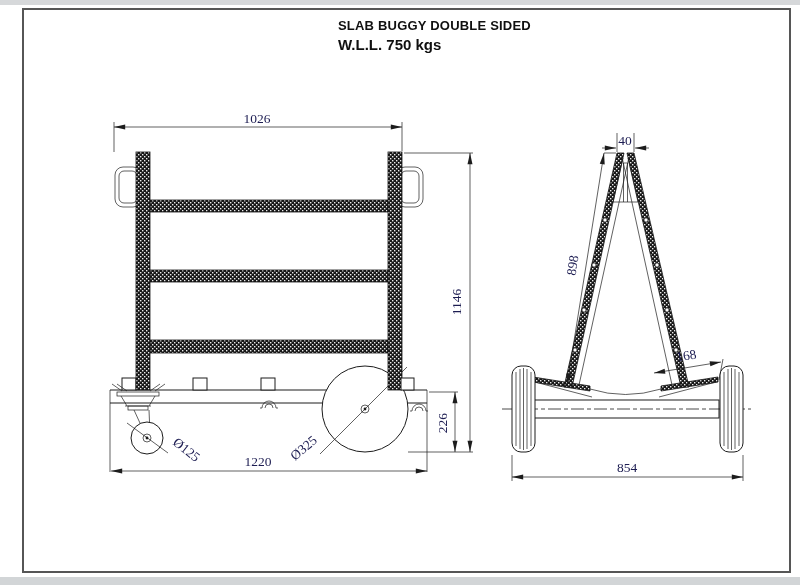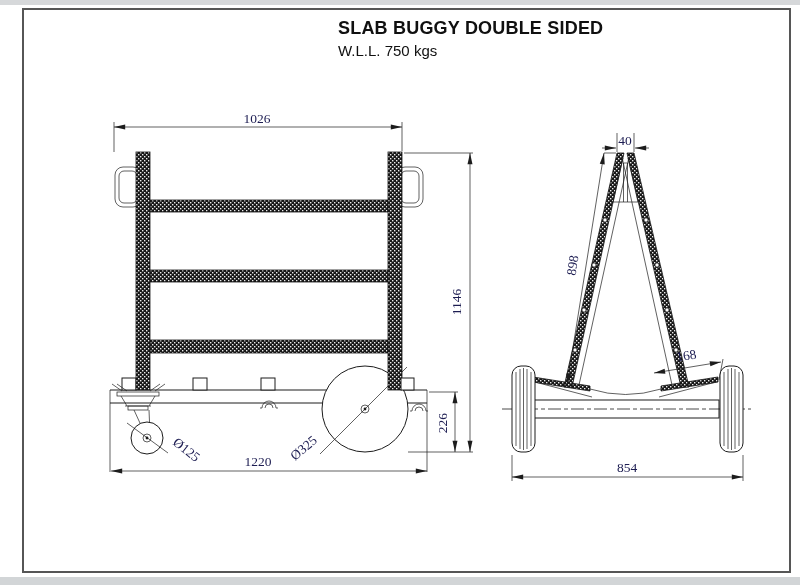--- a/index.html
+++ b/index.html
@@ -4,22 +4,22 @@
 <style>
   html,body{margin:0;padding:0;background:#e8e8e8;}
   #stage{position:relative;width:800px;height:585px;background:#ffffff;overflow:hidden;
          font-family:"Liberation Sans",sans-serif;}
   .strip{position:absolute;left:0;width:800px;background:#d6d8da;}
   #strip-top{top:0;height:5px;}
   #strip-bottom{top:577px;height:8px;background:#d2d5d7;}
   #sheet-border{position:absolute;left:22px;top:8px;width:769px;height:565px;
                 border:2px solid #565656;box-sizing:border-box;}
   #title-block{position:absolute;left:338px;top:18px;color:#101010;}
-  #title-block .t1{font-size:18px;font-weight:bold;letter-spacing:.2px;}
-  #title-block .t2{font-size:15px;font-weight:normal;margin-top:3px;}
+  #title-block .t1{font-size:13px;font-weight:bold;letter-spacing:.2px;}
+  #title-block .t2{font-size:15px;font-weight:bold;margin-top:3px;}
   svg{position:absolute;left:0;top:0;}
   .ln{stroke:#1c1c1c;stroke-width:1;fill:none;}
   .thin{stroke:#1c1c1c;stroke-width:.7;fill:none;}
   .wh{fill:#ffffff;stroke:#1c1c1c;stroke-width:1;}
   .knurl{fill:url(#knurl);stroke:#141414;stroke-width:.8;}
   .dash{stroke:#1c1c1c;stroke-width:.8;fill:none;stroke-dasharray:13 3 4 3;}
   text.dim{font-family:"Liberation Serif",serif;font-size:13.5px;fill:#1d1d52;}
 </style>
 </head>
 <body>

